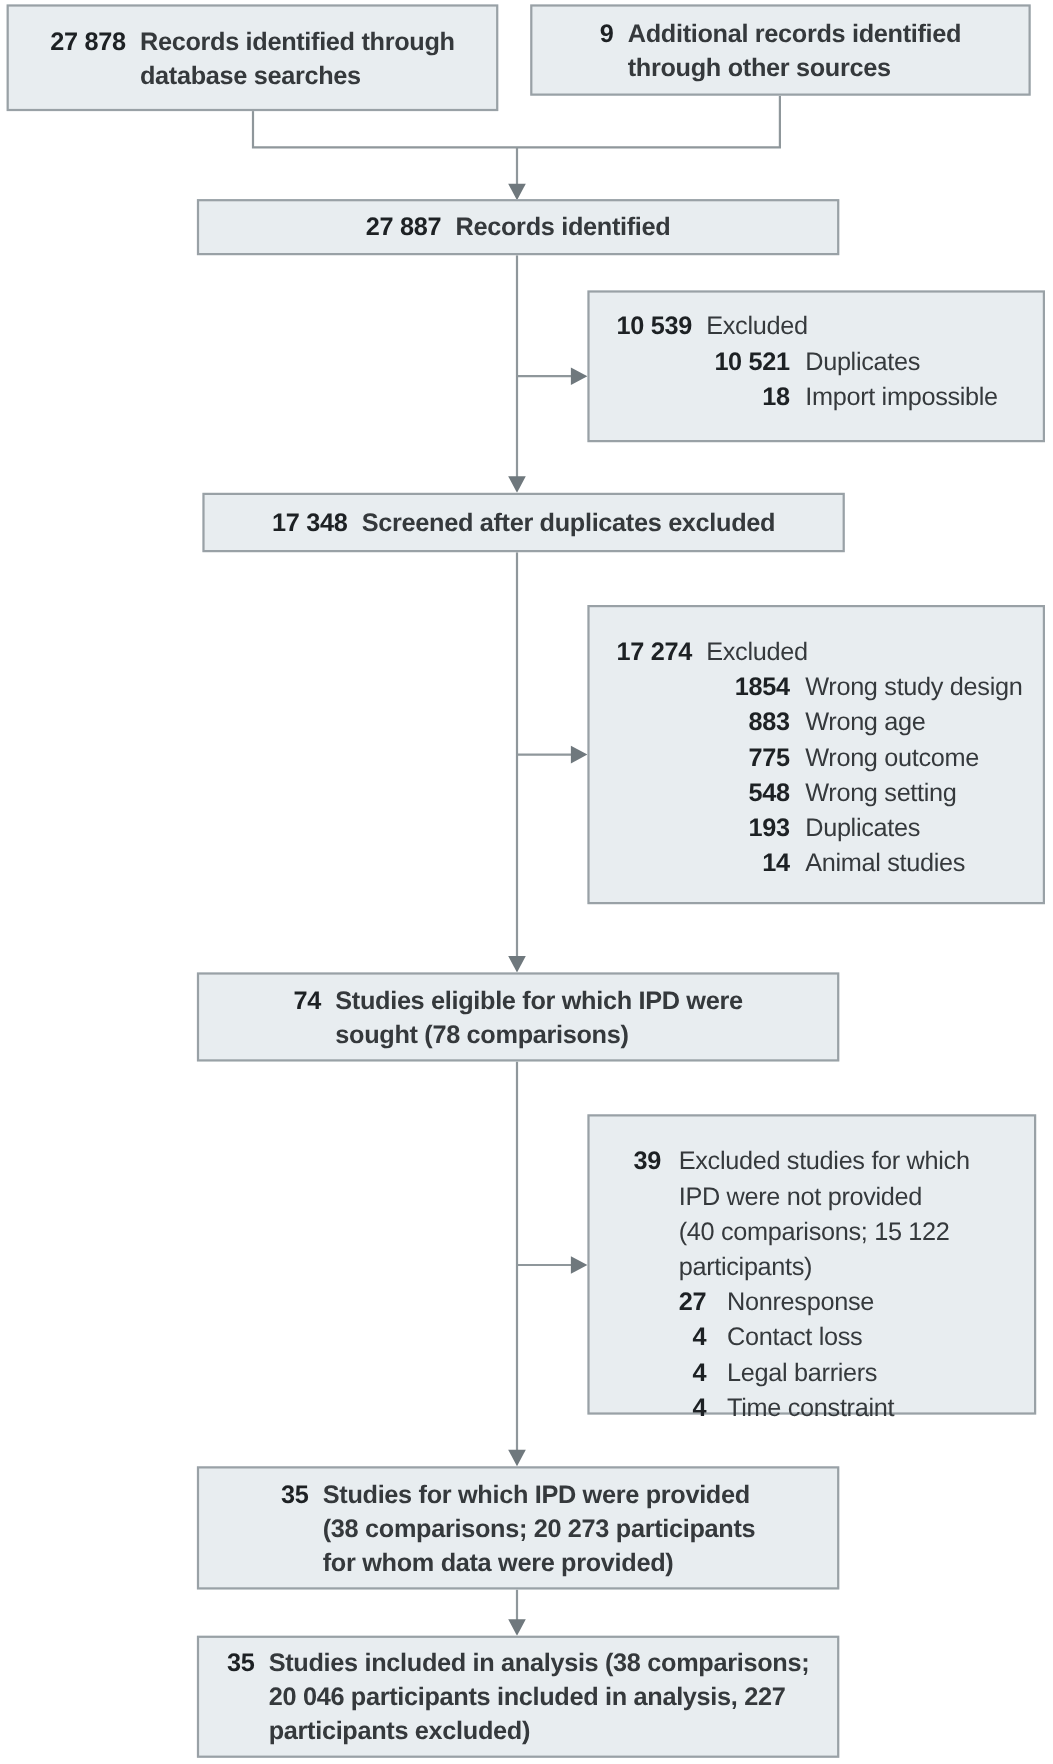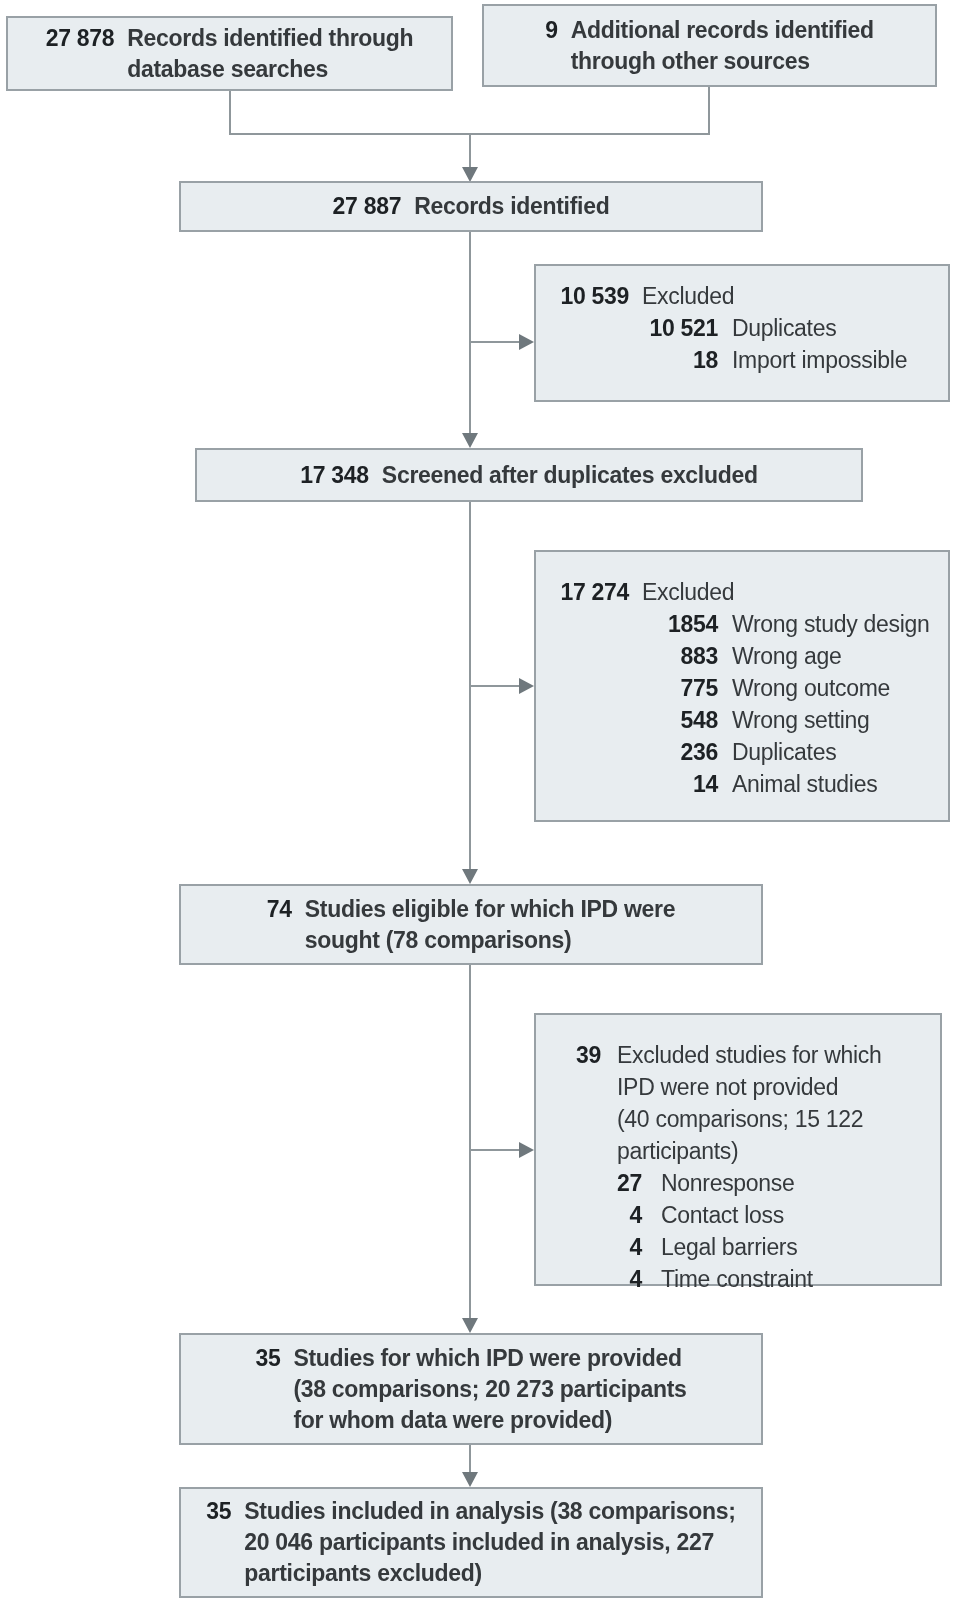--- a/index.html
+++ b/index.html
@@ -51,21 +51,21 @@
     <polygon class="ahead" points="462,167 478,167 470,182"></polygon>
     <polygon class="ahead" points="462,433 478,433 470,448"></polygon>
     <polygon class="ahead" points="519,334 519,350 534,342"></polygon>
     <polygon class="ahead" points="462,869 478,869 470,884"></polygon>
     <polygon class="ahead" points="519,678 519,694 534,686"></polygon>
     <polygon class="ahead" points="462,1318 478,1318 470,1333"></polygon>
     <polygon class="ahead" points="519,1142 519,1158 534,1150"></polygon>
     <polygon class="ahead" points="462,1472 478,1472 470,1487"></polygon>
   </svg>
 
-  <div class="box main" style="left:6px;top:16px;width:447px;height:75px">
+  <div class="box main" style="left:6px;top:4px;width:447px;height:97px">
     <div class="row">
       <span class="num">27 878</span>
       <span class="lbl pre">Records identified through
 database searches</span>
     </div>
   </div>
 
   <div class="box main" style="left:482px;top:4px;width:455px;height:83px">
     <div class="row">
       <span class="num">9</span>
@@ -89,21 +89,21 @@
     <div class="srow">
       <span class="num n2">10 521</span>
       <span class="lbl l2">Duplicates</span>
     </div>
     <div class="srow">
       <span class="num n2">18</span>
       <span class="lbl l2">Import impossible</span>
     </div>
   </div>
 
-  <div class="box main" style="left:195px;top:448px;width:668px;height:54px">
+  <div class="box main" style="left:184px;top:448px;width:584px;height:54px">
     <div class="row">
       <span class="num">17 348</span>
       <span class="lbl">Screened after duplicates excluded</span>
     </div>
   </div>
 
   <div class="box side" style="left:534px;top:550px;width:416px;height:272px">
     <div class="srow">
       <span class="num n1">17 274</span>
       <span class="lbl l1">Excluded</span>
@@ -118,21 +118,21 @@
     </div>
     <div class="srow">
       <span class="num n2">775</span>
       <span class="lbl l2">Wrong outcome</span>
     </div>
     <div class="srow">
       <span class="num n2">548</span>
       <span class="lbl l2">Wrong setting</span>
     </div>
     <div class="srow">
-      <span class="num n2">236</span>
+      <span class="num n2">193</span>
       <span class="lbl l2">Duplicates</span>
     </div>
     <div class="srow">
       <span class="num n2">14</span>
       <span class="lbl l2">Animal studies</span>
     </div>
   </div>
 
   <div class="box main" style="left:179px;top:884px;width:584px;height:81px">
     <div class="row">

